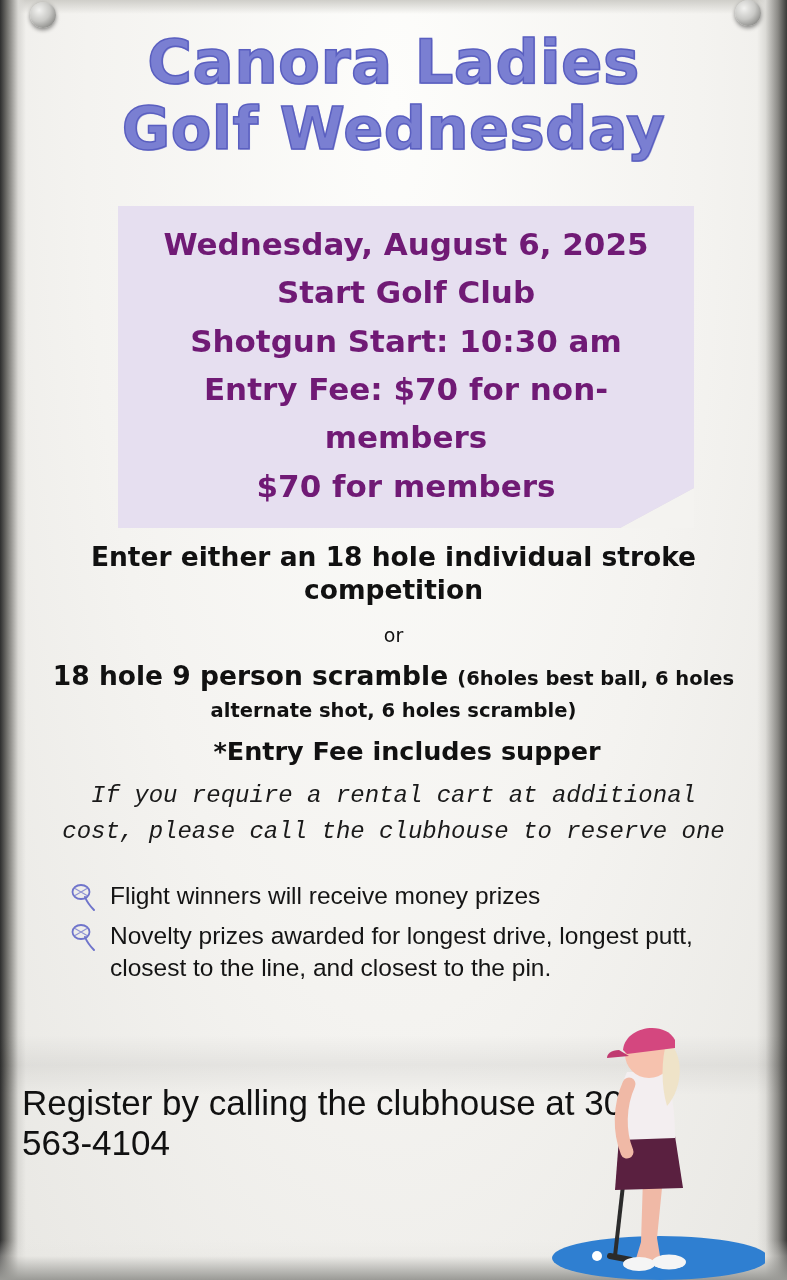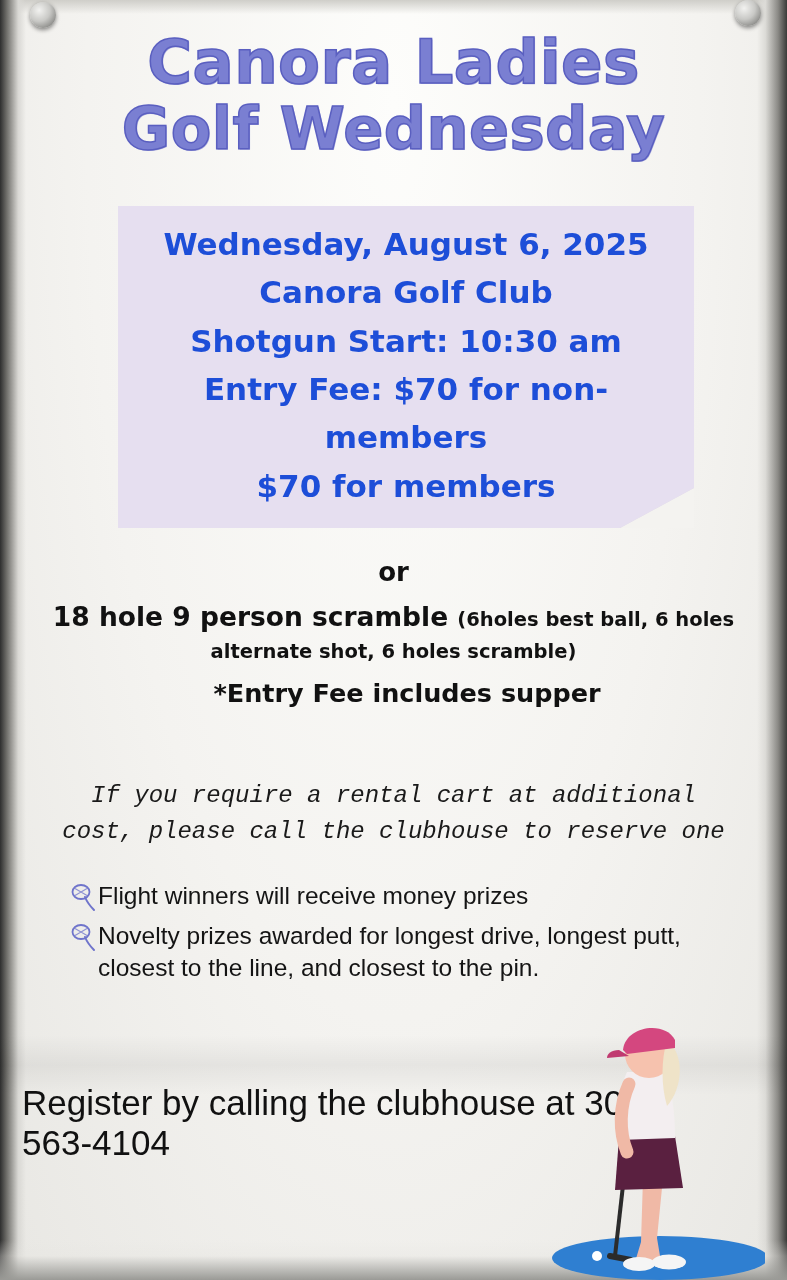--- a/index.html
+++ b/index.html
@@ -103,43 +103,43 @@
     right: 0px; bottom: 0px;
     width: 0; height: 0;
     border-right: 74px solid #d6cbe4;
     border-top: 40px solid transparent;
   }
   .details-line {
     font-family: "DejaVu Sans", sans-serif;
     font-weight: bold;
     font-size: 31px;
     line-height: 1.56;
-    color: #1d4ed8;
+    color: #701a75;
     position: relative;
     z-index: 2;
   }
 
   
   .body-block {
     position: absolute;
     left: 0; top: 540px; width: 787px;
     text-align: center;
     color: #111;
   }
   .bold-line {
     font-family: "DejaVu Sans", sans-serif;
     font-weight: bold;
     font-size: 26.5px;
     line-height: 1.26;
     margin: 0 28px;
   }
   .or-line {
     font-family: "DejaVu Sans", sans-serif;
-    font-weight: bold;
-    font-size: 26px;
+    font-weight: normal;
+    font-size: 19px;
     margin-top: 17px;
   }
   .scramble-line {
     margin-top: 14px;
     font-family: "DejaVu Sans", sans-serif;
     font-weight: bold;
     font-size: 26.5px;
     line-height: 1.22;
     margin-left: 38px; margin-right: 38px;
   }
@@ -167,21 +167,21 @@
   }
 
   .prizes {
     position: absolute;
     left: 68px; top: 880px; width: 660px;
     color: #111;
   }
   .prize-row {
     display: flex;
     align-items: flex-start;
-    gap: 0;
+    gap: 12px;
     margin-bottom: 7px;
   }
   .tee-icon {
     width: 30px; height: 30px;
     flex: 0 0 30px;
     margin-top: 3px;
   }
   .prize-text {
     font-family: "Liberation Sans", sans-serif;
     font-size: 24.5px;
@@ -219,29 +219,30 @@
   <div class="pin left"></div>
   <div class="pin right"></div>
 
   <div class="title-block">
     <div class="title-line l1">Canora Ladies</div>
     <div class="title-line l2">Golf Wednesday</div>
   </div>
 
   <div class="details-box">
     <div class="details-line">Wednesday, August 6, 2025</div>
-    <div class="details-line">Canora Golf Club</div>
+    <div class="details-line">Start Golf Club</div>
     <div class="details-line">Shotgun Start: 10:30 am</div>
     <div class="details-line">Entry Fee: $70 for non-members</div>
     <div class="details-line">$70 for members</div>
     <div class="fold2"></div>
     <div class="fold"></div>
   </div>
 
   <div class="body-block">
+    <div class="bold-line">Enter either an 18 hole individual stroke competition</div>
     <div class="or-line">or</div>
     <div class="scramble-line">
       <span>18 hole 9 person scramble</span>
       <span class="small">(6holes best ball, 6 holes alternate shot, 6 holes scramble)</span>
     </div>
     <div class="supper-line">*Entry Fee includes supper</div>
   </div>
 
   <div class="rental-block">If you require a rental cart at additional cost, please call the clubhouse to reserve one</div>
 

